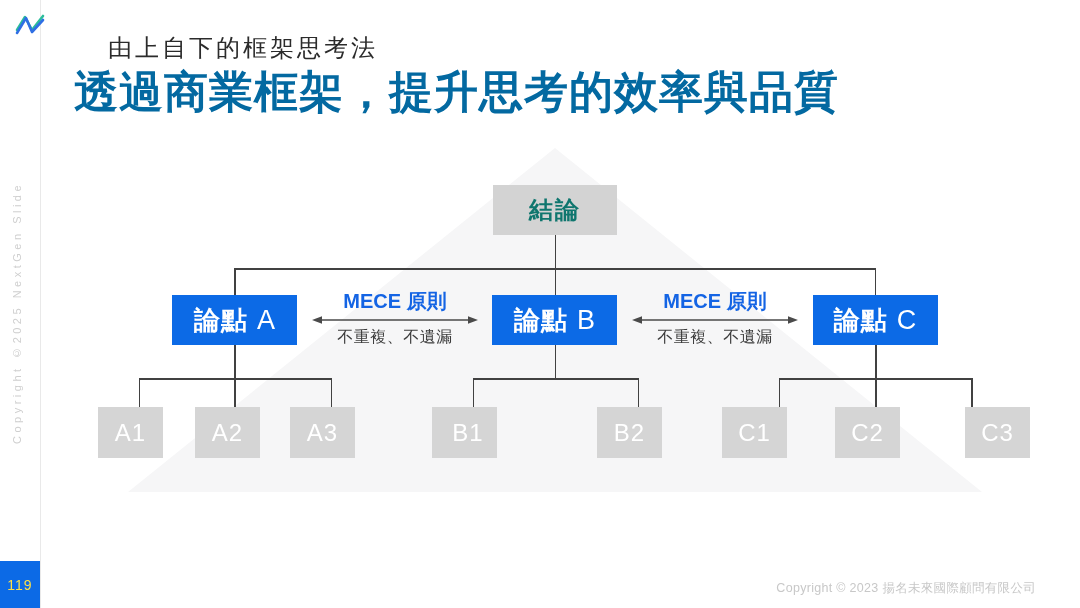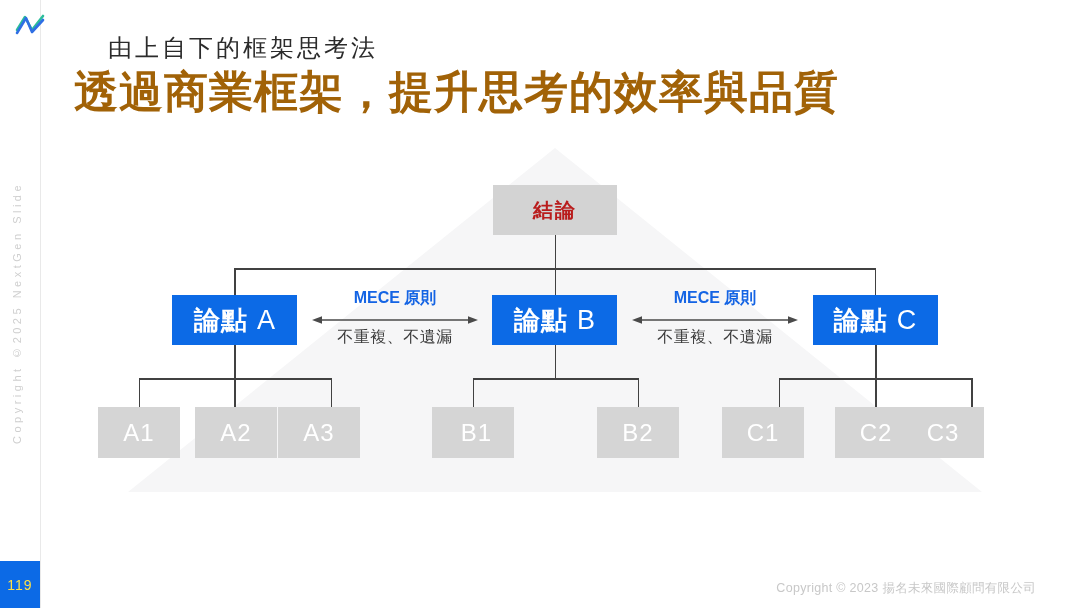--- a/index.html
+++ b/index.html
@@ -44,21 +44,21 @@
     letter-spacing: 3px;
     color: #2b2b2b;
     margin-left: 32px;
   }
   .title {
     position: absolute;
     left: 74px; top: 68px;
     font-size: 44px;
     font-weight: 800;
     letter-spacing: 1px;
-    color: #a16207;
+    color: #0369a1;
     line-height: 1.1;
     white-space: nowrap;
   }
   
   .diagram { position: absolute; left: 0; top: 140px; width: 1080px; height: 368px; }
   .triangle {
     position: absolute;
     left: 128px; top: 8px;
     width: 854px; height: 344px;
     background: #f6f6f7;
@@ -69,42 +69,42 @@
   .v-line { width: 1.5px; }
   .h-line { height: 1.5px; }
   .node {
     position: absolute;
     display: flex; align-items: center; justify-content: center;
     z-index: 2;
   }
   .root-box {
     left: 493px; top: 45px; width: 124px; height: 50px;
     background: #d3d3d3;
-    color: #b91c1c;
-    font-size: 20px; font-weight: 700;
+    color: #0f766e;
+    font-size: 24px; font-weight: 700;
     letter-spacing: 2px;
   }
   .point-box {
     top: 155px; width: 125px; height: 50px;
     background: #0c6ae6;
     color: #ffffff;
   }
   .point-box .cjk { font-size: 26px; font-weight: 700; letter-spacing: 1px; }
   .point-box .letter { font-size: 27px; font-weight: 300; margin-left: 9px; }
   .leaf-box {
-    top: 267px; width: 82px; height: 51px;
+    top: 267px; width: 65px; height: 51px;
     background: #d5d5d5;
     color: #ffffff;
     font-size: 24px; font-weight: 300;
     letter-spacing: 1px;
   }
   .mece-label {
     position: absolute; top: 148px; width: 166px;
     text-align: center;
-    font-size: 16px; font-weight: 700;
+    font-size: 20px; font-weight: 700;
     color: #1464e4;
     z-index: 2;
     white-space: nowrap;
   }
   .mece-arrow { position: absolute; top: 174px; width: 166px; height: 12px; z-index: 2; }
   .mece-sub {
     position: absolute; top: 187px; width: 166px;
     text-align: center;
     font-size: 16px;
     color: #3c3c3c;
@@ -203,36 +203,36 @@
       <polygon points="166,6 156,2.2 156,9.8" fill="#4a4a4a"></polygon>
     </svg>
     <div class="mece-sub" style="left:632px;">不重複、不遺漏</div>
 
     <div class="node leaf-box" style="left:98px;">
         <span>A1</span>
       </div>
     <div class="node leaf-box" style="left:195px;">
         <span>A2</span>
       </div>
-    <div class="node leaf-box" style="left:278px;">
+    <div class="node leaf-box" style="left:290px;">
         <span>A3</span>
       </div>
     <div class="node leaf-box" style="left:432px;padding-left:7px;">
         <span>B1</span>
       </div>
     <div class="node leaf-box" style="left:597px;">
         <span>B2</span>
       </div>
     <div class="node leaf-box" style="left:722px;">
         <span>C1</span>
       </div>
     <div class="node leaf-box" style="left:835px;">
         <span>C2</span>
       </div>
-    <div class="node leaf-box" style="left:902px;">
+    <div class="node leaf-box" style="left:965px;">
         <span>C3</span>
       </div>
   </div>
 
   <div class="page-badge">
     <span>119</span>
   </div>
   <div class="footer-copy">Copyright © 2023 揚名未來國際顧問有限公司</div>
 
 </div>

